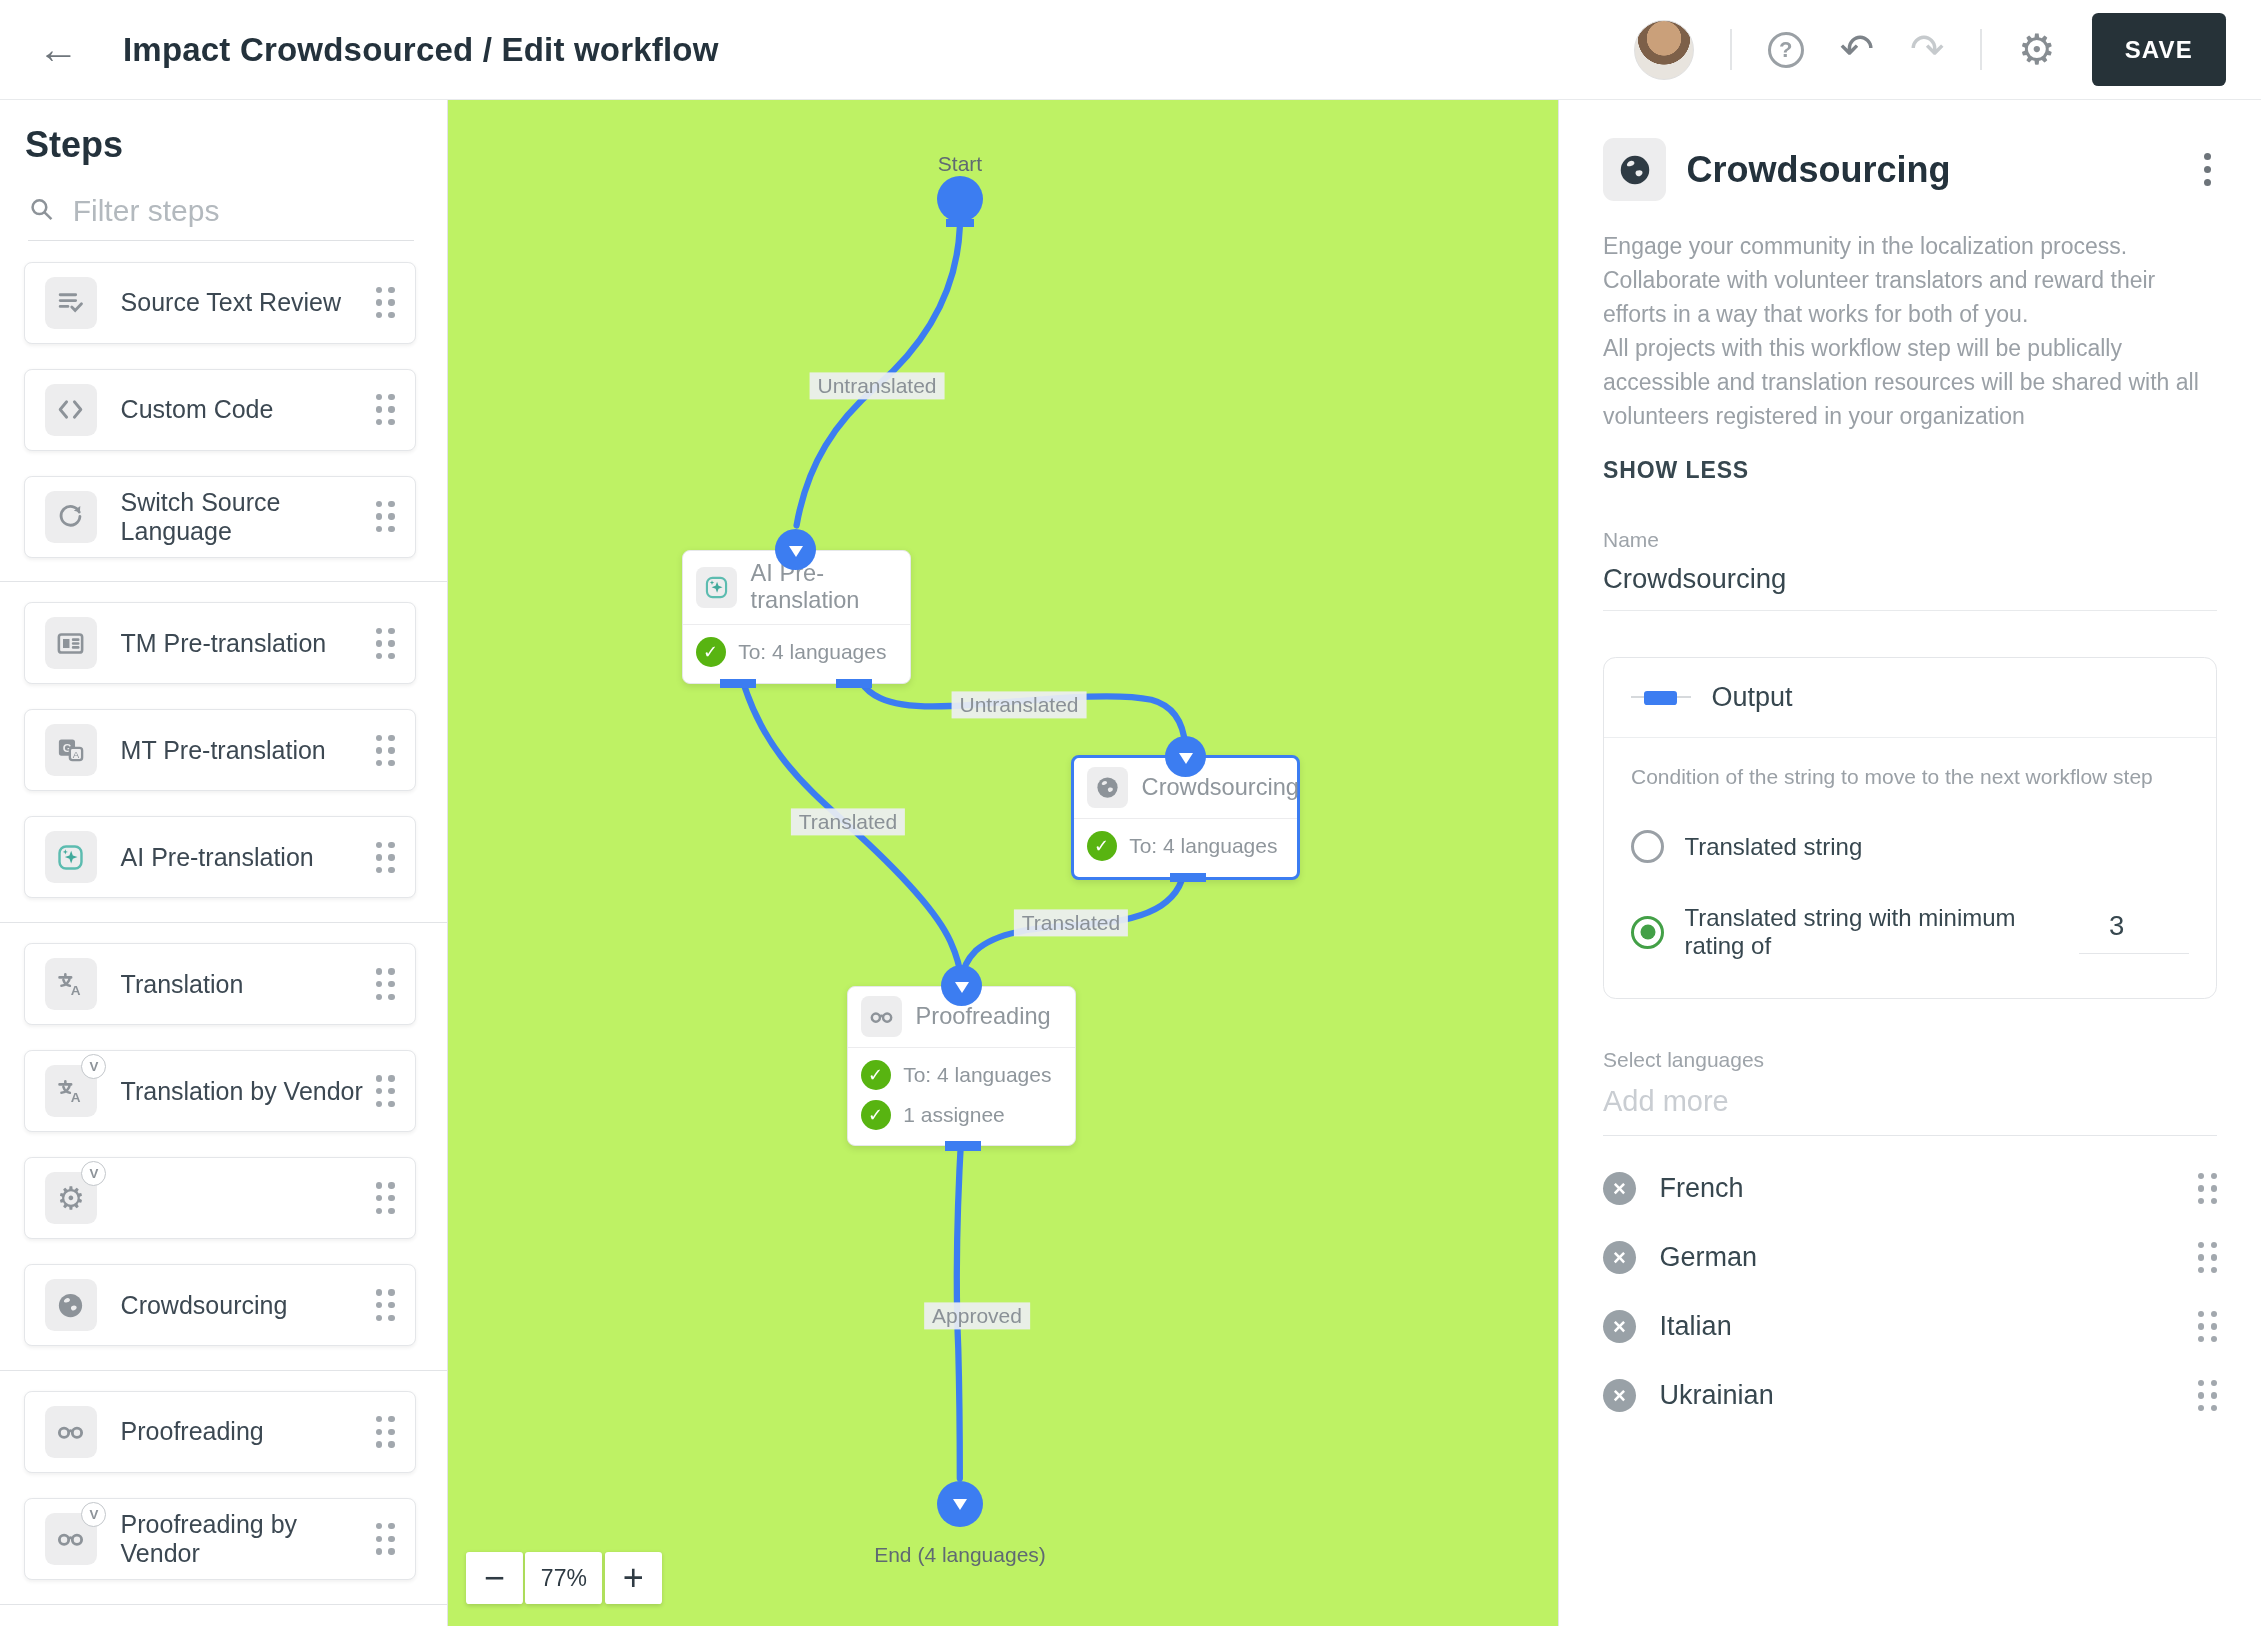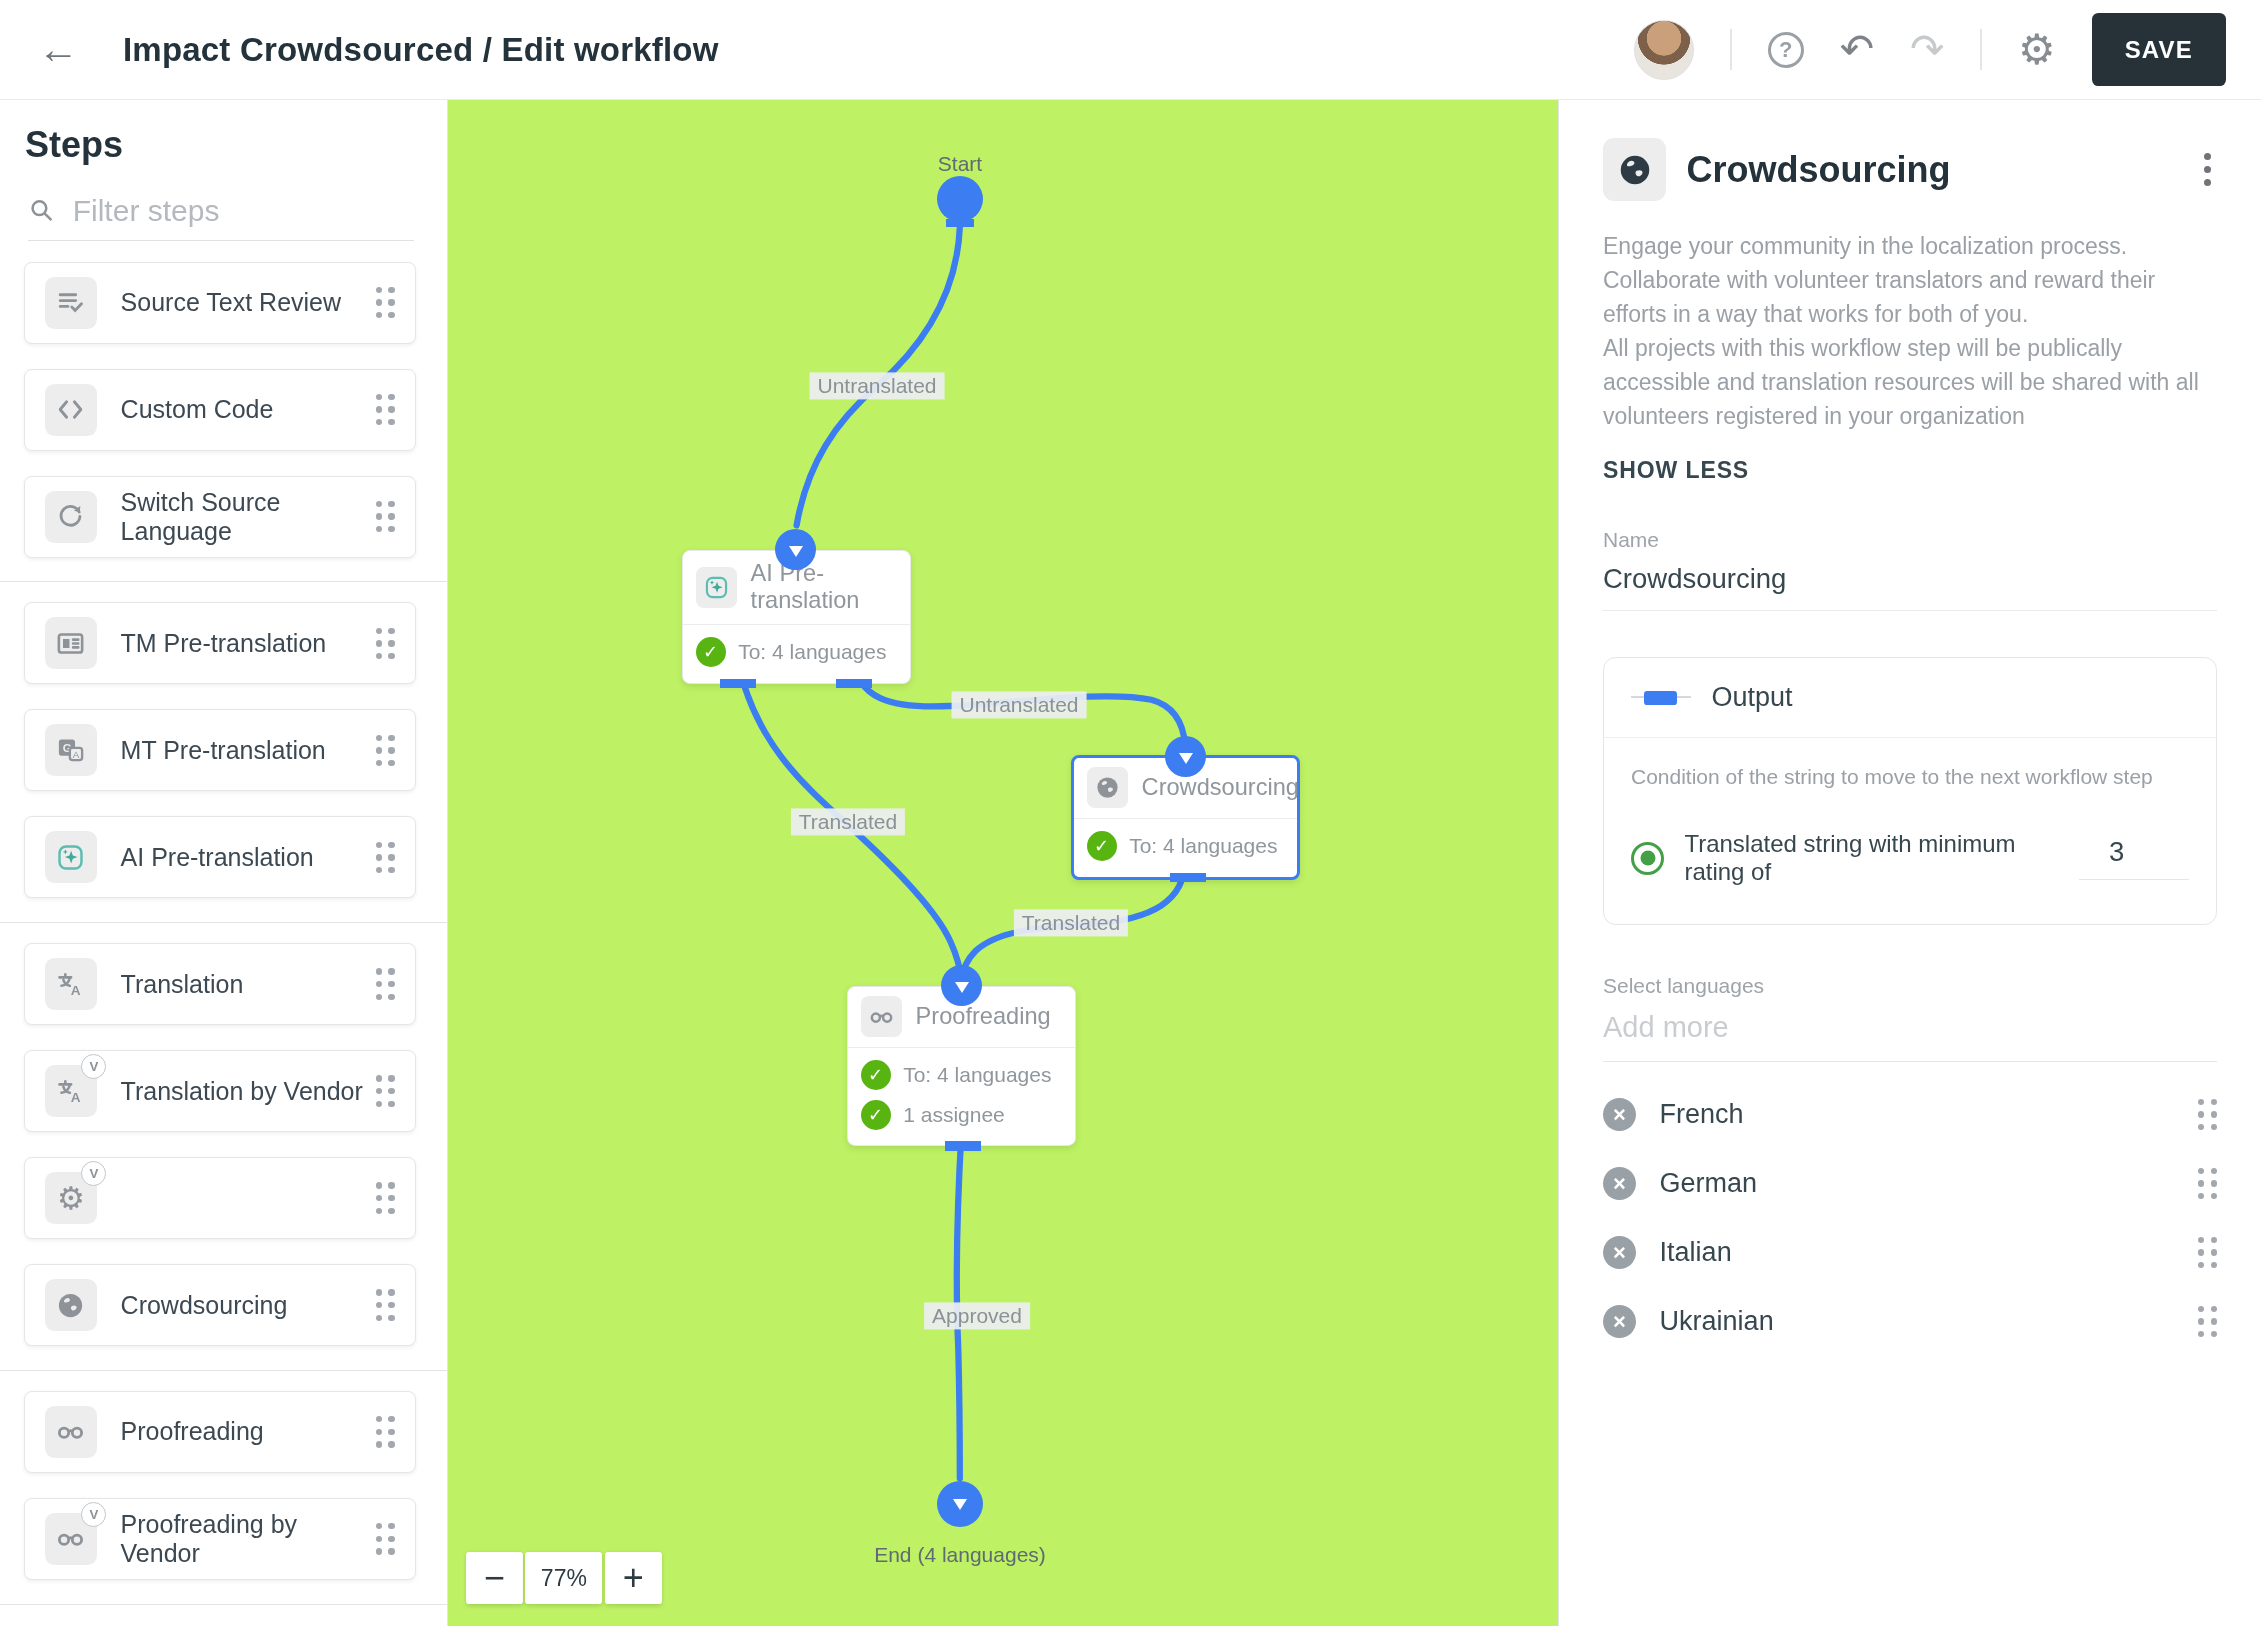--- a/index.html
+++ b/index.html
@@ -24,21 +24,21 @@
   .save-btn { background:#263238; color:#fff; border:none; border-radius:6.3px;
     height:73px; padding:0 33px; font-size:24px; font-weight:700; letter-spacing:1.2px;
     font-family:inherit; cursor:pointer; }
 
   .main { display:flex; height:1572px; }
 
   
   .sidebar { width:448px; background:#fff; border-right:0.8px solid #e2e4e7;
     padding-top:23.6px; overflow:hidden; position:relative; z-index:10; }
   .sb-title { font-size:36px; font-weight:700; color:#24323c; margin:0 0 28px 25px; }
-  .sb-search { display:flex; align-items:center; gap:17.3px; margin:8px 33px 0 28px;
+  .sb-search { display:flex; gap:17.3px; margin:8px 33px 0 28px;
     border-bottom:1.6px solid #dfe1e4; padding-bottom:12.6px; }
   .sb-search svg { width:31px; height:31px; stroke:#8d9399; }
   .sb-search input { border:none; outline:none; font-size:30px; color:#3c4852; width:100%;
     font-family:inherit; background:transparent; }
   .sb-search input::placeholder { color:#b3b9be; }
   .sb-group { padding:20.4px 0 23.6px 0; }
   .sb-divider { height:0.8px; background:#e2e4e7; }
   .step-card { background:#fff; border:0.8px solid #e4e6e9; border-radius:7.9px;
     box-shadow:0 1.6px 3.9px rgba(0,0,0,.06); height:82px; margin:0 31px 25px 23.6px;
     display:flex; align-items:center; padding:0 20.4px 0 20.4px; cursor:grab; }
@@ -527,20 +527,24 @@
 
     <div class="out-card">
       <div class="out-head">
         <span class="connector"></span>
         <span class="out-title">Output</span>
       </div>
       <div class="out-sep"></div>
       <div class="out-body">
         <div class="cond">Condition of the string to move to the next workflow step</div>
         <div class="radio-row">
+          <span class="radio"></span>
+          <span class="radio-label">Translated string</span>
+        </div>
+        <div class="radio-row">
           <span class="radio sel"></span>
           <span class="radio-label">Translated string with minimum rating of</span>
           <input class="rate-box" value="3" style="">
         </div>
       </div>
     </div>
 
     <div class="lang-head">Select languages</div>
     <input class="addmore" placeholder="Add more" style="">
 

